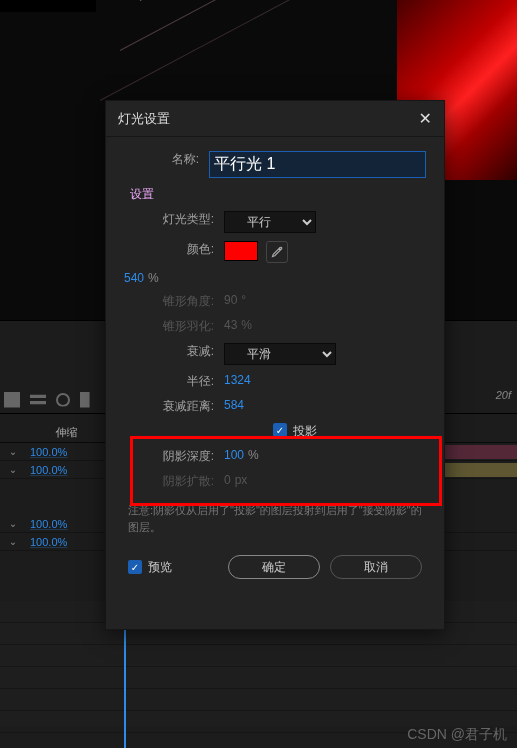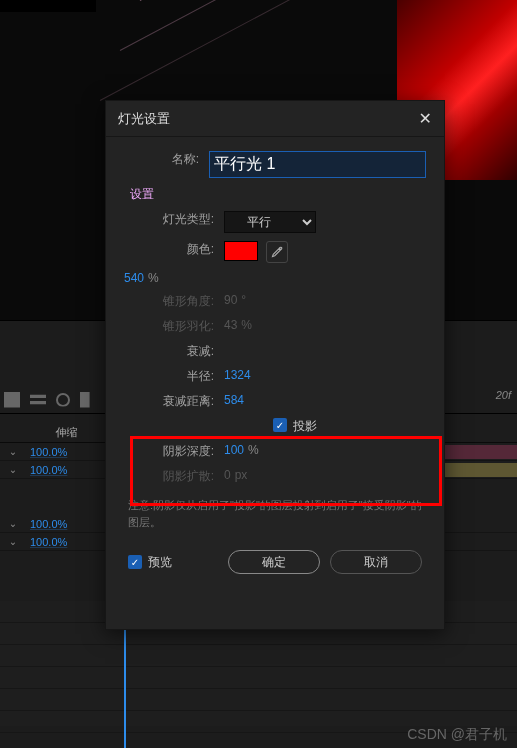--- a/index.html
+++ b/index.html
@@ -179,20 +179,21 @@
     </div>
 
     <div class="row">
       <div class="lbl dim">锥形羽化:</div>
       <span class="val dim">43</span>
       <span class="unit dim">%</span>
     </div>
 
     <div class="row">
       <div class="lbl">衰减:</div>
+      <select class="dd w2"><option>平滑</option></select>
     </div>
 
     <div class="row">
       <div class="lbl">半径:</div>
       <span class="val">1324</span>
     </div>
 
     <div class="row">
       <div class="lbl">衰减距离:</div>
       <span class="val">584</span>

